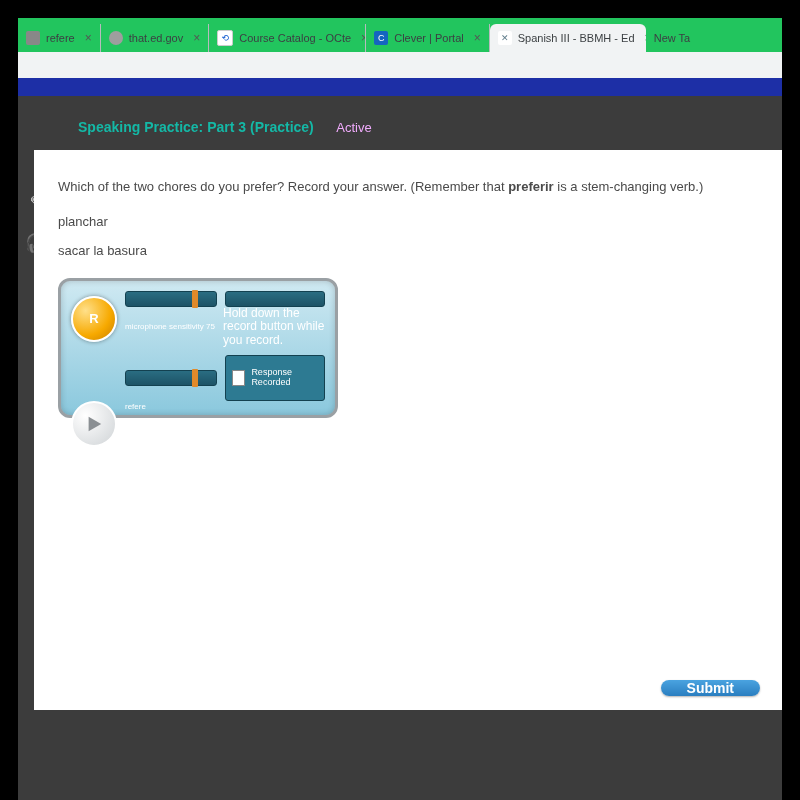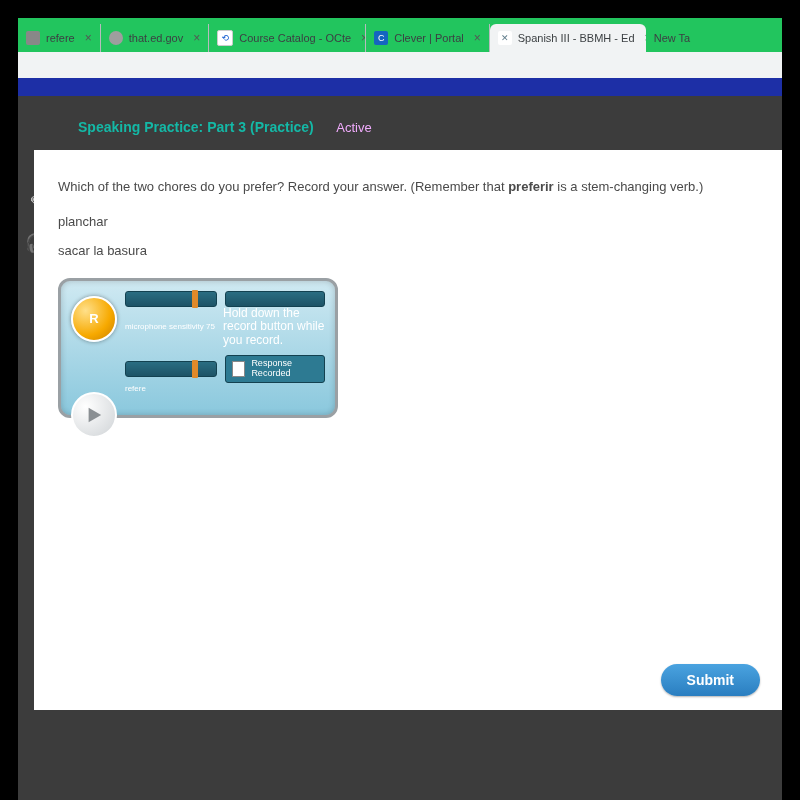--- a/index.html
+++ b/index.html
@@ -27,24 +27,24 @@
   .recorder{width:280px;height:140px;border:3px solid #9aa0a4;border-radius:12px;background:linear-gradient(#cfe9f2,#8ac8dd);padding:10px;box-sizing:border-box;display:flex;flex-direction:column;gap:8px;margin-top:20px;box-shadow:inset 0 0 6px rgba(0,0,0,.2)}
   .row{display:flex;align-items:center;gap:8px}
   .recbtn{width:42px;height:42px;border-radius:50%;background:radial-gradient(circle at 30% 30%,#ffe08a,#f7a900 60%,#c77d00);display:flex;align-items:center;justify-content:center;color:#fff;font-weight:bold;border:2px solid #fff;box-shadow:0 0 4px rgba(0,0,0,.4)}
   .playbtn{width:42px;height:42px;border-radius:50%;background:radial-gradient(circle at 30% 30%,#fff,#cfd3d6);display:flex;align-items:center;justify-content:center;border:2px solid #fff}
   .playbtn svg{fill:#8a8f93}
   .slider{height:14px;flex:0 0 90px;background:linear-gradient(#2a6d82,#1d5366);border-radius:3px;position:relative;border:1px solid #134150}
   .slider::after{content:"";position:absolute;right:18px;top:-2px;width:6px;height:18px;background:#e08a2a;border-radius:1px}
   .bigslot{flex:1;height:14px;background:linear-gradient(#2a6d82,#1d5366);border-radius:3px;border:1px solid #134150}
   .labels{font-size:8px;color:#fff;line-height:1.1}
   .hint{font-size:12px;color:#fff;line-height:1.1;flex:1}
-  .respbox{display:flex;align-items:center;gap:6px;background:#2d7a92;border:1px solid #134150;border-radius:3px;padding:3px 6px}
+  .respbox{display:flex;align-items:center;gap:6px;background:#2d7a92;border:1px solid #134150;border-radius:3px;padding:12px 6px}
   .chk{width:14px;height:14px;background:#fff;border:1px solid #888}
   .resp{font-size:9px;color:#fff;line-height:1.1}
-  .submit{position:absolute;right:22px;bottom:14px;background:linear-gradient(#4aa3e0,#2a7ec0);color:#fff;border:none;border-radius:16px;padding:8px 26px;font-size:14px;font-weight:bold;box-shadow:0 1px 2px rgba(0,0,0,.3)}
+  .submit{position:absolute;right:22px;bottom:14px;background:linear-gradient(#4aa3e0,#2a7ec0);color:#fff;border:none;border-radius:16px;padding:0 26px;font-size:14px;font-weight:bold;box-shadow:0 1px 2px rgba(0,0,0,.3)}
 </style>
 </head>
 <body>
 
 <div class="screen">
   <div class="browser">
     <div class="tabs">
       <div class="tab">
         <span class="fav" style="background:#888"></span>
         <span>refere</span>

